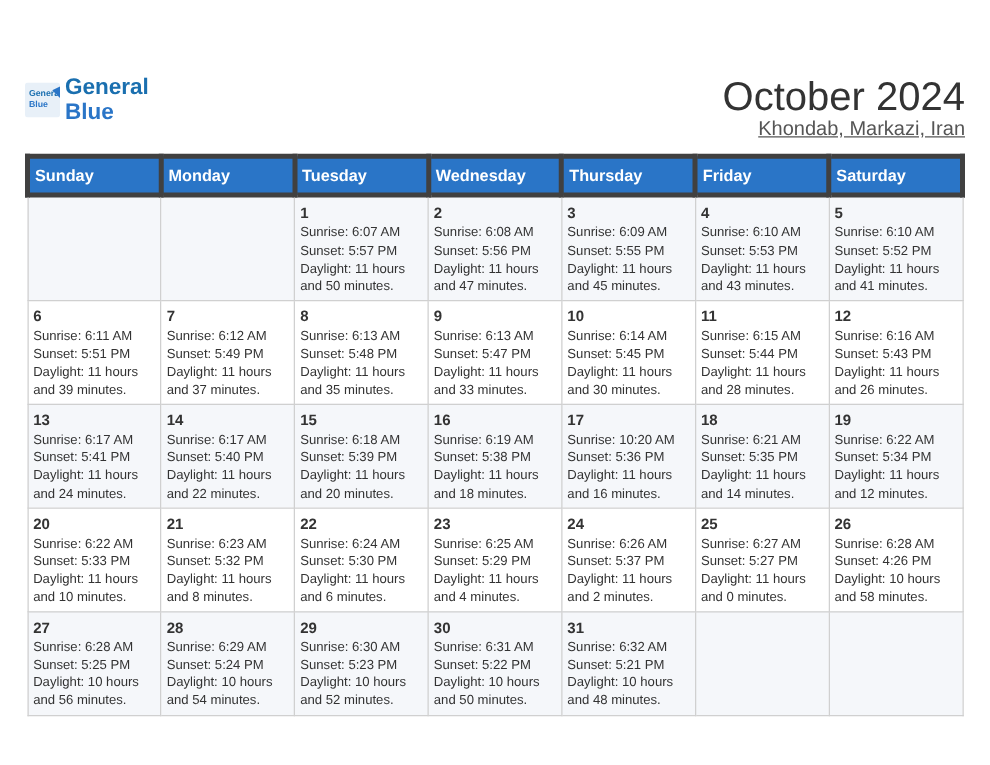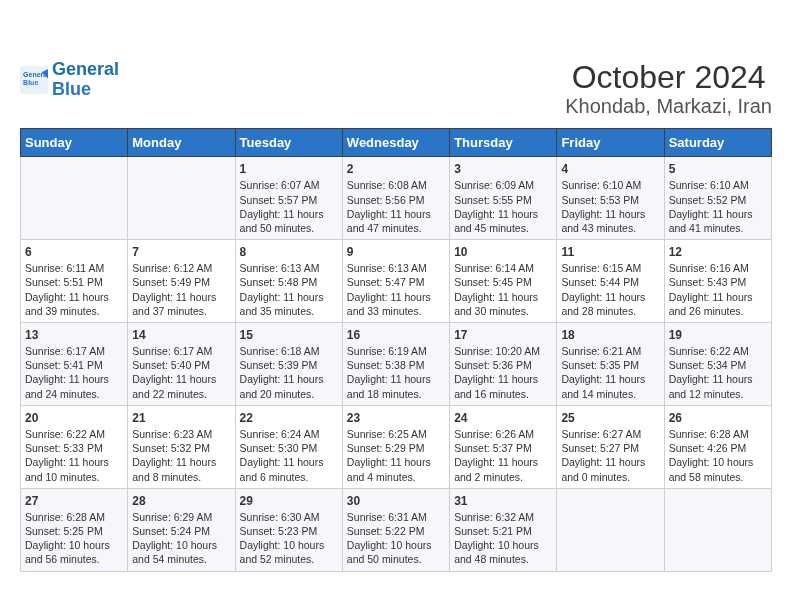--- a/index.html
+++ b/index.html
@@ -35,46 +35,47 @@
       line-height: 1.1;
     }
     .logo-text span {
       color: #1a6faf;
     }
     .logo-icon {
       width: 28px;
       height: 28px;
     }
     .title-block {
-      text-align: center;
+      text-align: right;
     }
     .title-block h1 {
       font-size: 32px;
       font-weight: 300;
       color: #333;
       line-height: 1.1;
     }
     .title-block h2 {
-      font-size: 20px;
+      font-size: 16px;
       font-weight: 400;
       color: #555;
+      text-decoration: underline;
     }
     table {
       width: 100%;
       border-collapse: collapse;
       table-layout: fixed;
     }
     thead tr th {
       background: #2a75c7;
       color: #fff;
       font-size: 13px;
       font-weight: 600;
       padding: 6px 4px;
       text-align: left;
-      border: 1px solid #404040;
+      border: 4px solid #404040;
     }
     tbody tr td {
       border: 1px solid #d0d0d0;
       vertical-align: top;
       padding: 4px 4px 4px 4px;
       font-size: 10.5px;
       color: #333;
       line-height: 1.35;
       height: 80px;
     }

